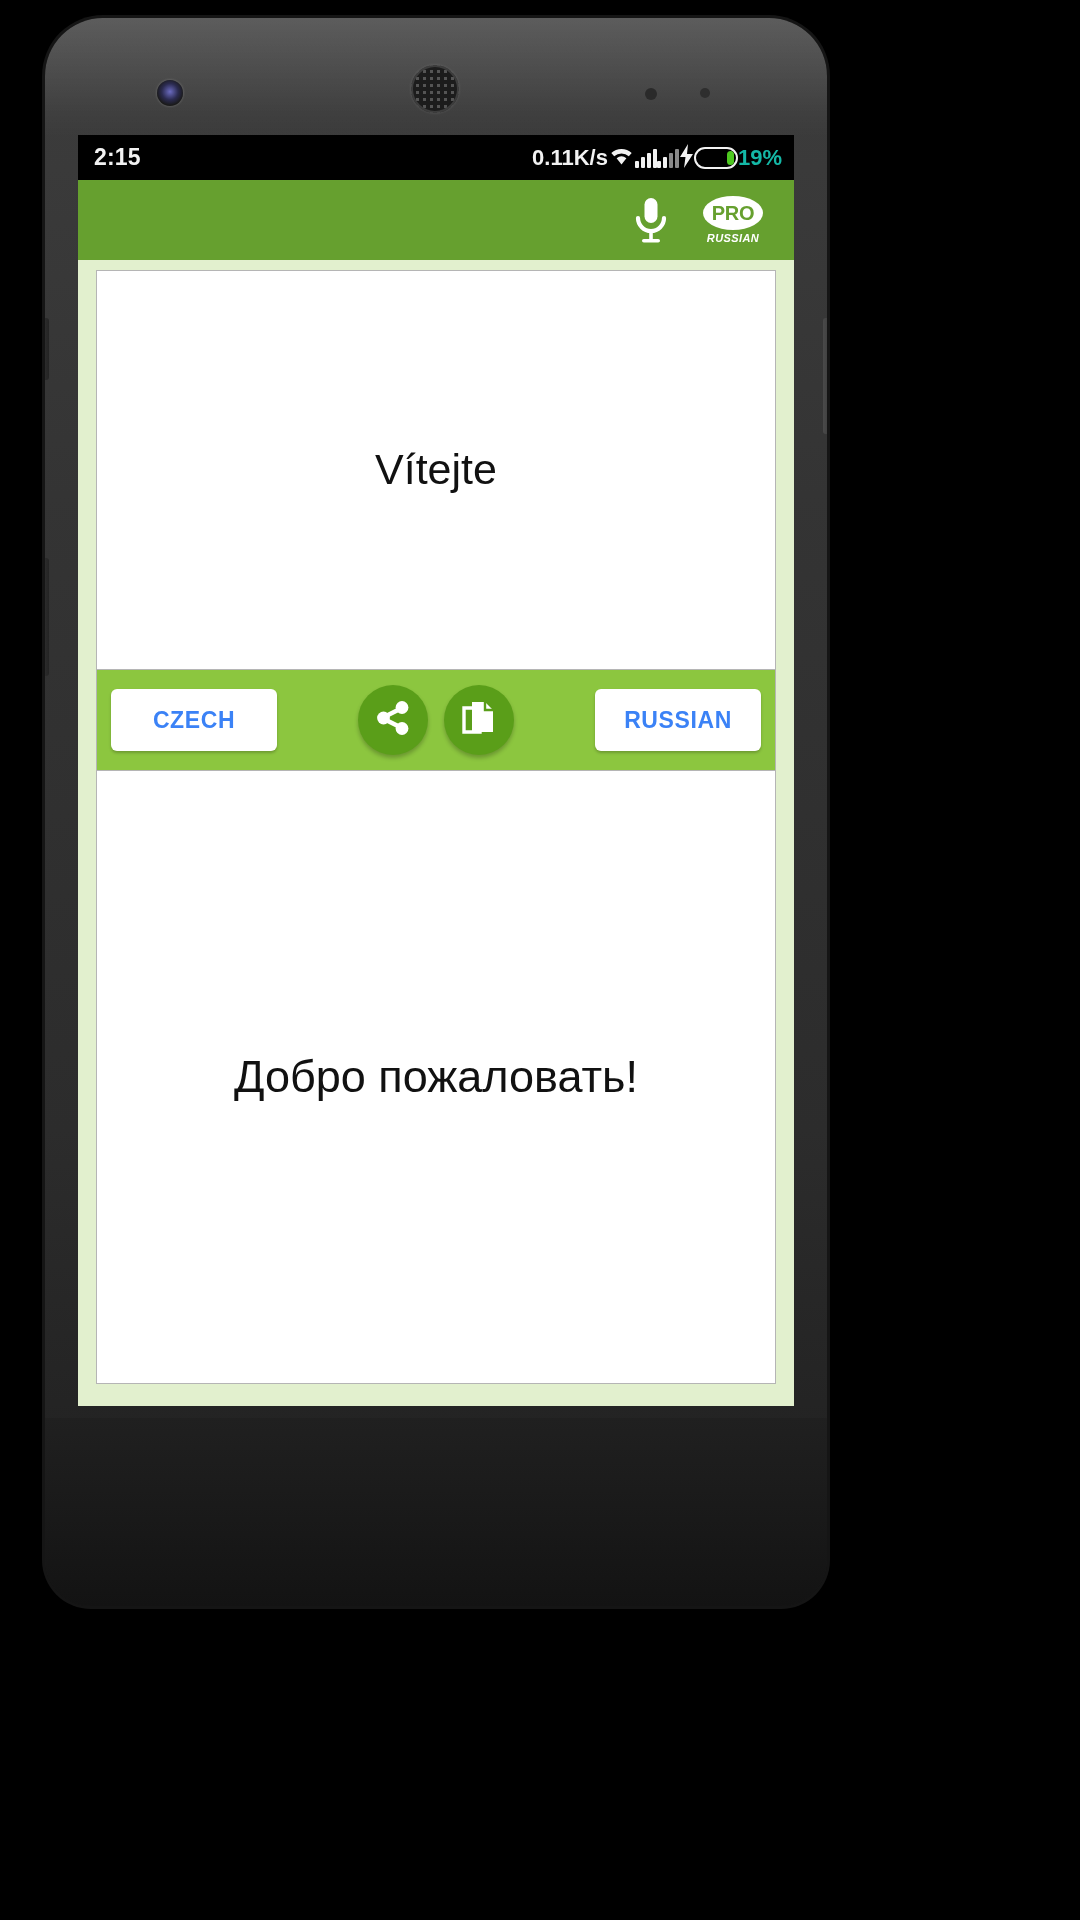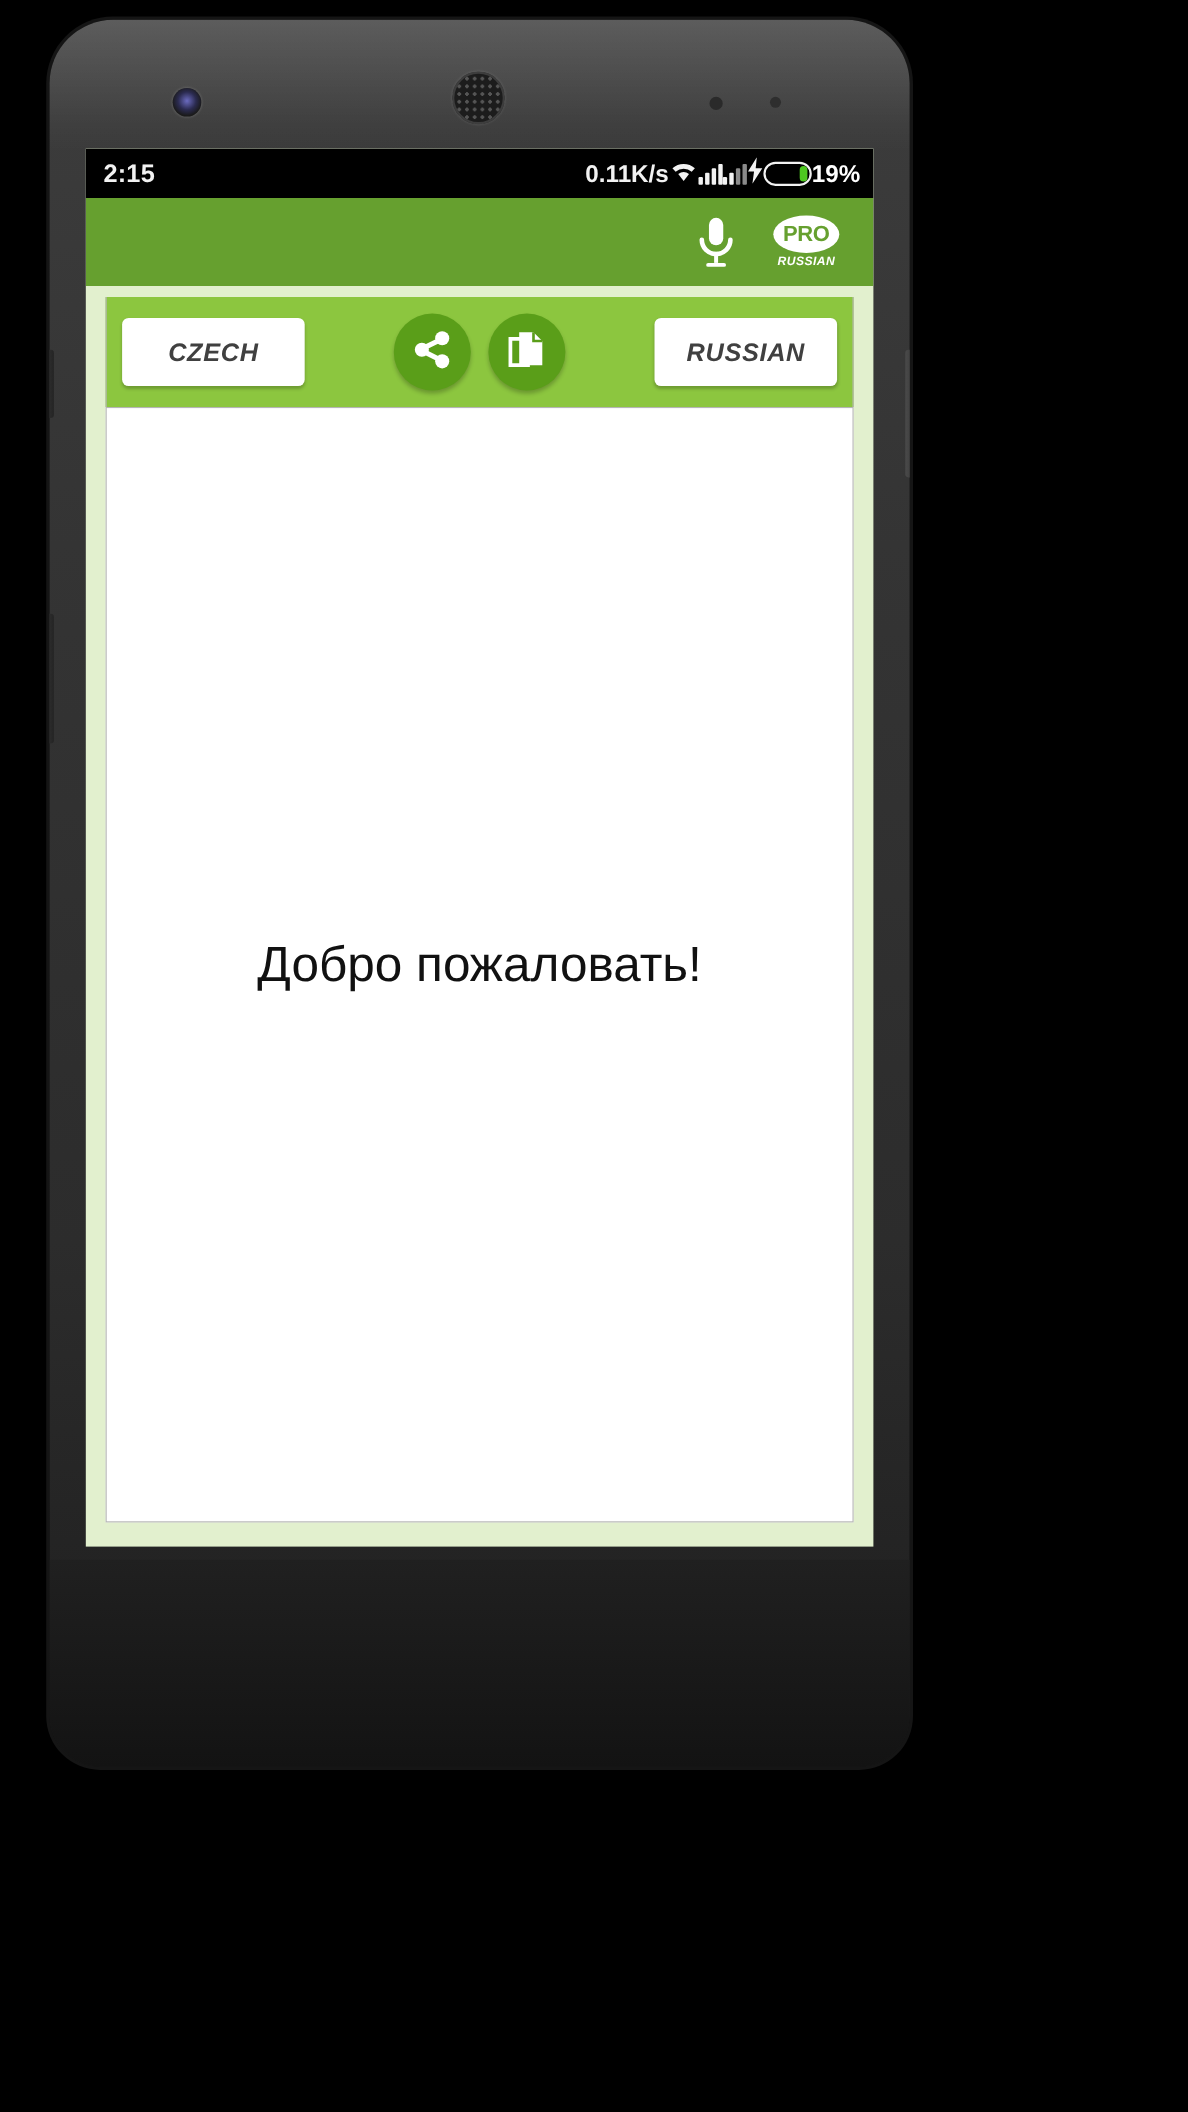--- a/index.html
+++ b/index.html
@@ -133,21 +133,21 @@
     align-items: center;
     padding: 2px;
   }
   #battery-fill {
     height: 100%;
     width: 19%;
     background: #4ec820;
     border-radius: 8px;
   }
   #battery-percent {
-    color: #ffffff;
+    color: #14b8a6;
     font-size: 22px;
     font-weight: bold;
   }
 
   
   #app-bar {
     height: 80px;
     background: #66A02F;
     display: flex;
     align-items: center;
@@ -230,27 +230,26 @@
     box-sizing: border-box;
   }
   .lang-button {
     width: 166px;
     height: 62px;
     background: #ffffff;
     border-radius: 6px;
     display: flex;
     align-items: center;
     justify-content: center;
-    color: #404040;
+    color: #3b82f6;
     font-size: 23px;
     font-weight: bold;
     letter-spacing: 0.6px;
     box-shadow: 0 2px 3px rgba(0,0,0,0.22);
     cursor: pointer;
-    font-style: italic;
   }
   .round-button {
     width: 70px; height: 70px;
     border-radius: 50%;
     background: #5A9E19;
     display: flex;
     align-items: center;
     justify-content: center;
     box-shadow: 0 3px 4px rgba(0,0,0,0.24);
     cursor: pointer;
@@ -327,20 +326,23 @@
         </svg>
       </div>
       <div id="pro-badge">
         <div id="pro-oval">PRO</div>
         <div id="pro-version-label">RUSSIAN</div>
       </div>
     </div>
 
     <div id="content">
 
+      <div class="text-card" id="source-card">
+        <div class="translated-text" id="source-text">Vítejte</div>
+      </div>
 
       <div id="action-bar">
         <div class="lang-button" id="source-lang-button">CZECH</div>
 
         <div id="round-buttons">
           <div class="round-button">
             <span>
               <svg width="38" height="38" viewBox="0 0 38 38">
                 <circle cx="28" cy="8.5" r="6.4" fill="#ffffff"></circle>
                 <circle cx="9.5" cy="19" r="6.4" fill="#ffffff"></circle>

